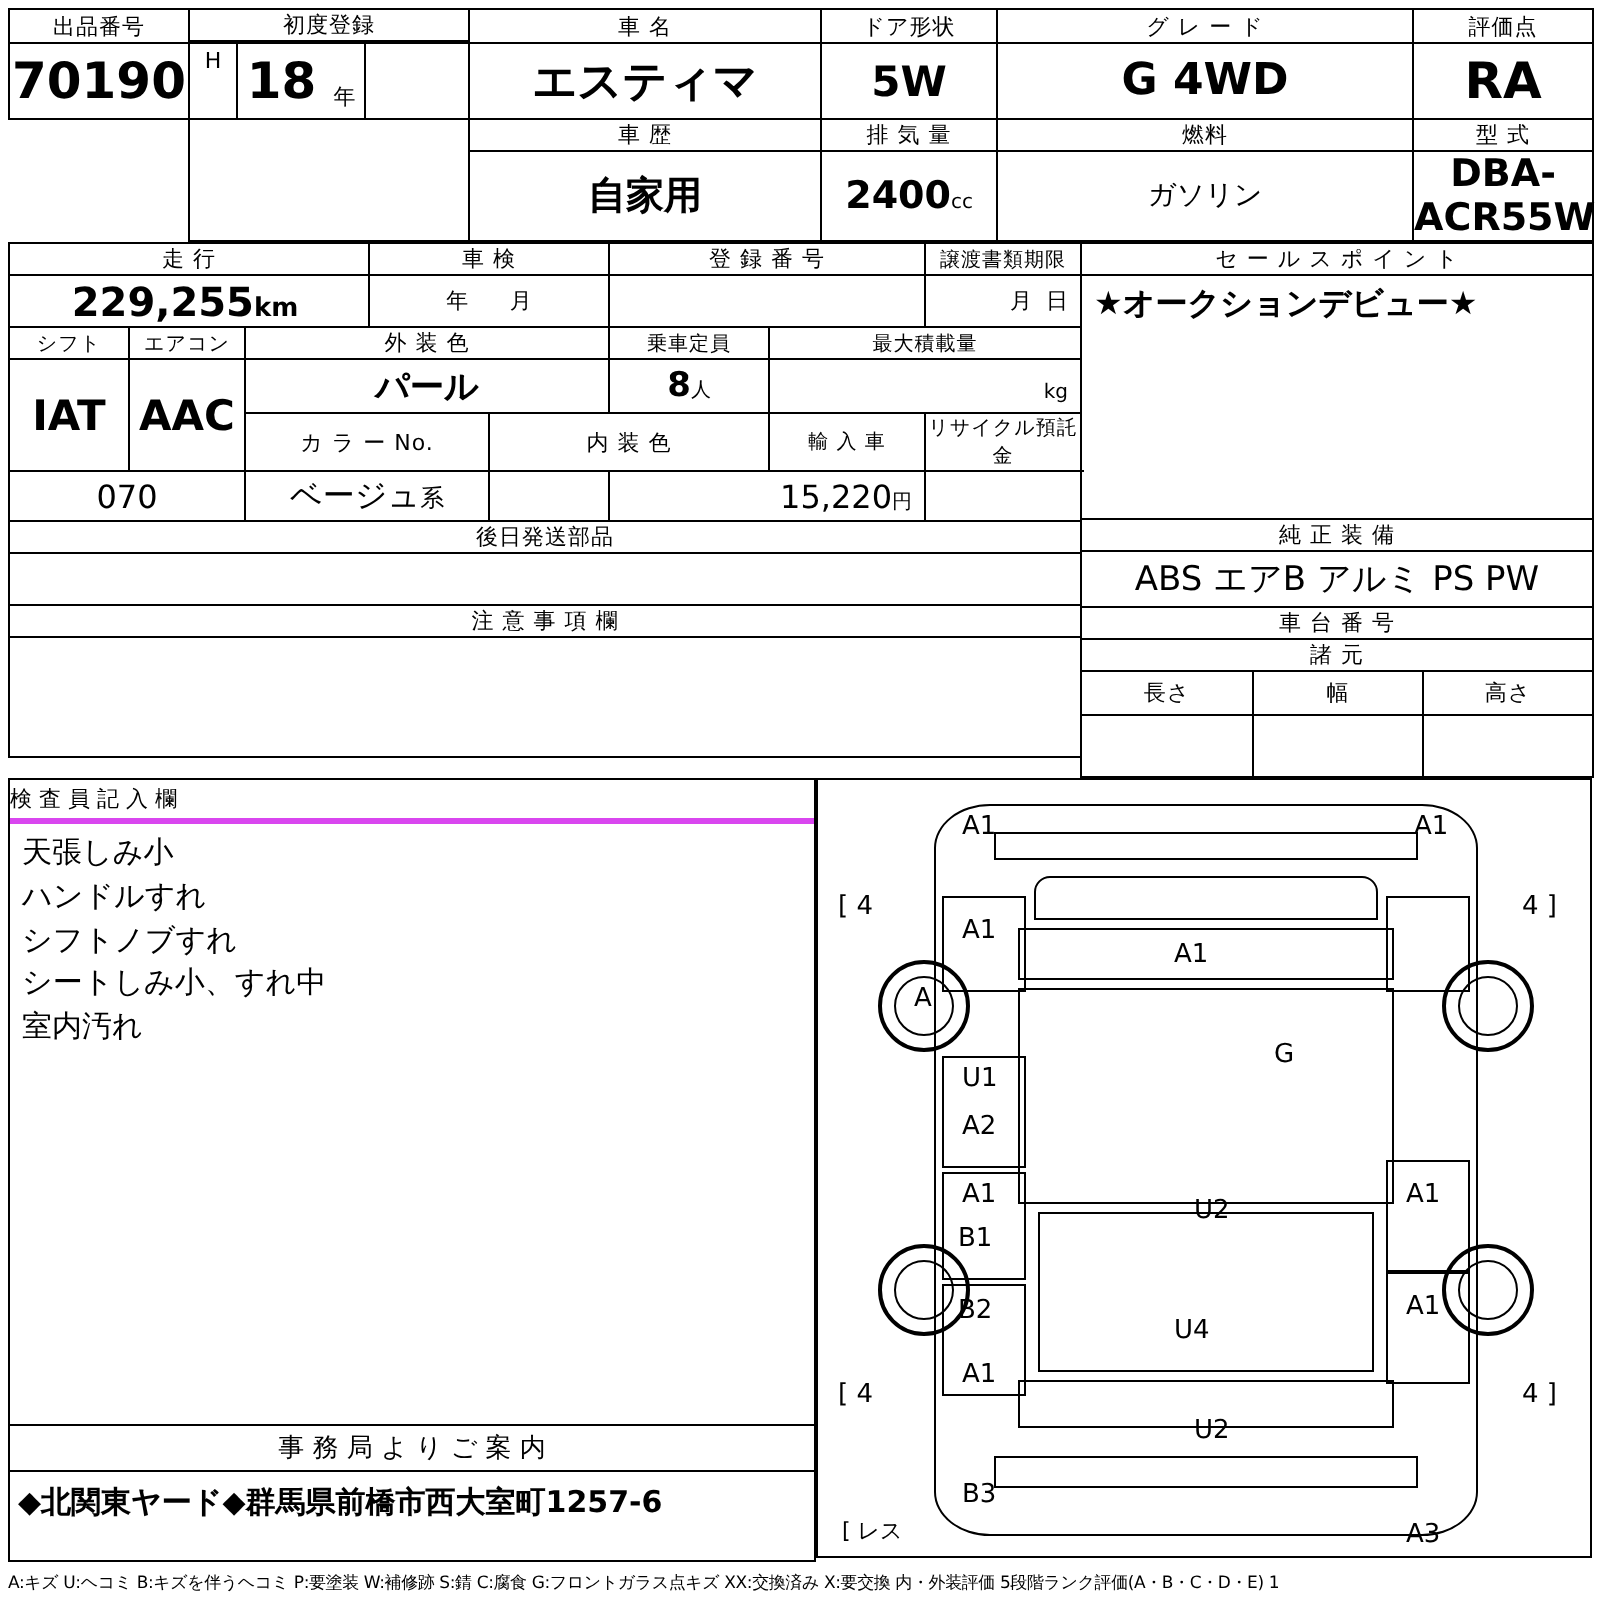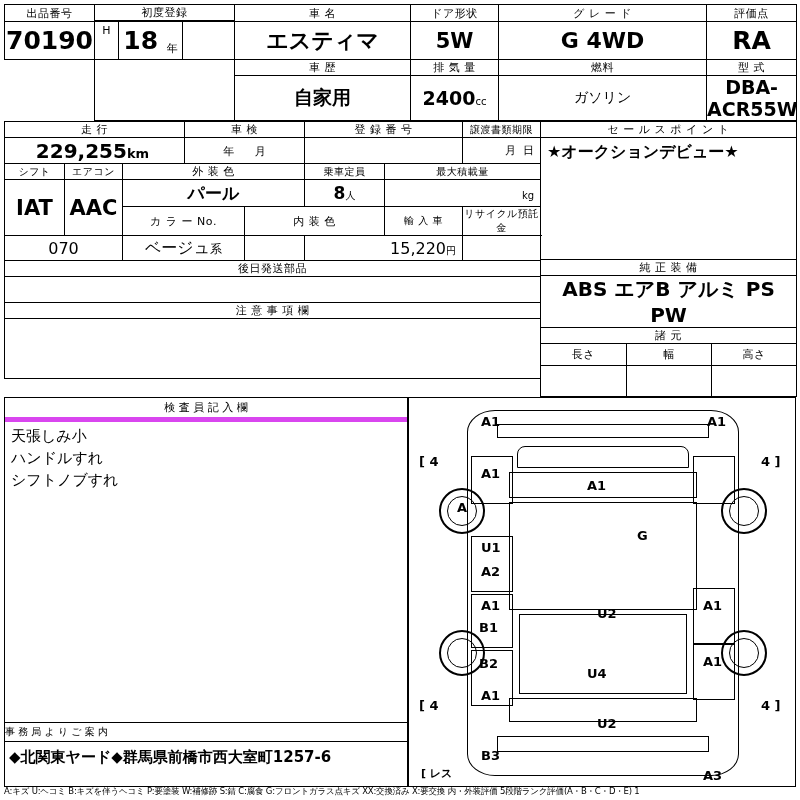--- a/index.html
+++ b/index.html
@@ -43,41 +43,41 @@
   
   .low-wrap { display: flex; width: 792px; }
   .low-left { width: 404px; }
   .low-right { width: 388px; }
 
   .notes {
     border: 1px solid #000;
     width: 404px;
   }
   .notes-head {
-    text-align: center; font-size: 11px; border-bottom: 5px solid #d946ef;
+    text-align: left; font-size: 11px; border-bottom: 3px solid #d946ef;
     padding: 2px 0;
   }
   .notes-body {
     height: 300px; padding: 4px 6px; font-size: 15px; line-height: 1.45;
   }
   .office {
     border: 1px solid #000; border-top: none; width: 404px;
   }
-  .office-head { font-size: 10px; border-bottom: 1px solid #000; padding: 2px 0;}
+  .office-head { text-align: center; font-size: 13px; border-bottom: 1px solid #000; padding: 2px 0;}
   .office-body { font-size: 15px; font-weight: bold; padding: 6px 4px; height: 44px; }
 
   
   .diagram {
     position: relative;
     width: 388px; height: 390px;
     border: 1px solid #000;
     margin-left: 0;
   }
   .diagram .tag {
-    position: absolute; font-size: 13px; font-weight: bold;
+    position: absolute; font-size: 13px; font-weight: normal;
   }
   .diagram .box {
     position: absolute; border: 1px solid #000;
   }
   .wheel {
     position: absolute; border: 2px solid #000; border-radius: 50%;
   }
   .wheel.inner::after {
     content: ""; position: absolute; left: 6px; top: 6px;
     right: 6px; bottom: 6px; border: 1px solid #000; border-radius: 50%;
@@ -251,21 +251,24 @@
         </tr>
         <tr style="height:122px">
           <td colspan="3" style="vertical-align:top;padding:4px 6px">
             <div style="font-size:16px;font-weight:bold">★オークションデビュー★</div>
           </td>
         </tr>
         <tr style="height:16px">
           <td colspan="3" class="lbl">純 正 装 備</td>
         </tr>
         <tr style="height:28px">
-          <td colspan="3" class="val" style="font-size:20px;font-weight:bold">ABS エアB アルミ PS PW</td>
+          <td colspan="3" class="val" style="font-size:17px;font-weight:normal">ABS エアB アルミ PS PW</td>
+        </tr>
+        <tr style="height:16px">
+          <td colspan="3" class="lbl">車 台 番 号</td>
         </tr>
         <tr style="height:16px">
           <td colspan="3" class="lbl">諸  元</td>
         </tr>
         <tr style="height:22px">
           <td class="lbl">長さ</td>
           <td class="lbl">幅</td>
           <td class="lbl">高さ</td>
         </tr>
         <tr style="height:31px">
@@ -279,20 +282,22 @@
   </div>
 
   <div class="low-wrap">
     <div class="low-left">
       <div class="notes">
         <div class="notes-head">検 査 員 記 入 欄</div>
         <div class="notes-body">
           <div>天張しみ小</div>
           <div>ハンドルすれ</div>
           <div>シフトノブすれ</div>
+          <div>シートしみ小、すれ中</div>
+          <div>室内汚れ</div>
         </div>
       </div>
       <div class="office">
         <div class="office-head">事 務 局 よ り ご 案 内</div>
         <div class="office-body">◆北関東ヤード◆群馬県前橋市西大室町1257-6</div>
       </div>
     </div>
 
     <div class="low-right">
       <div class="diagram">

